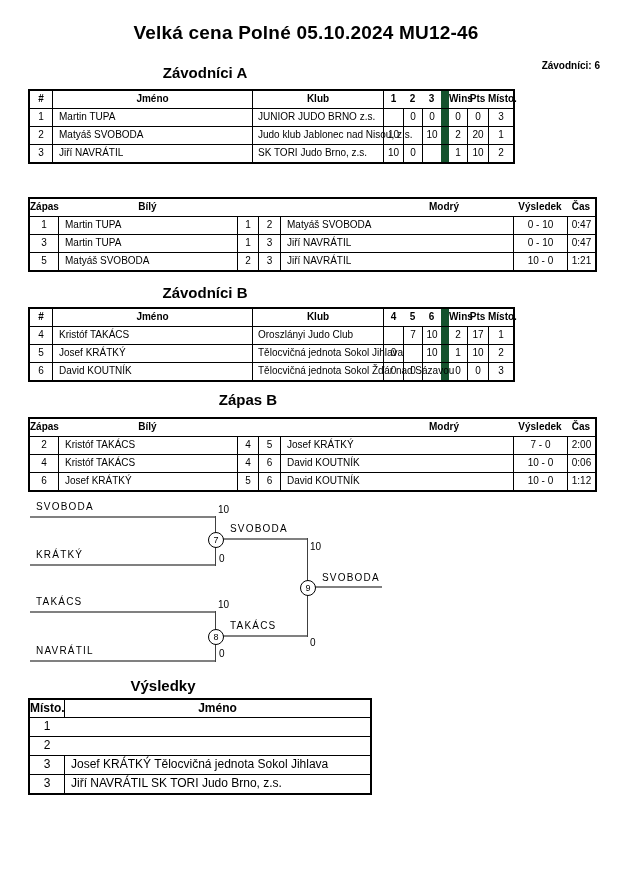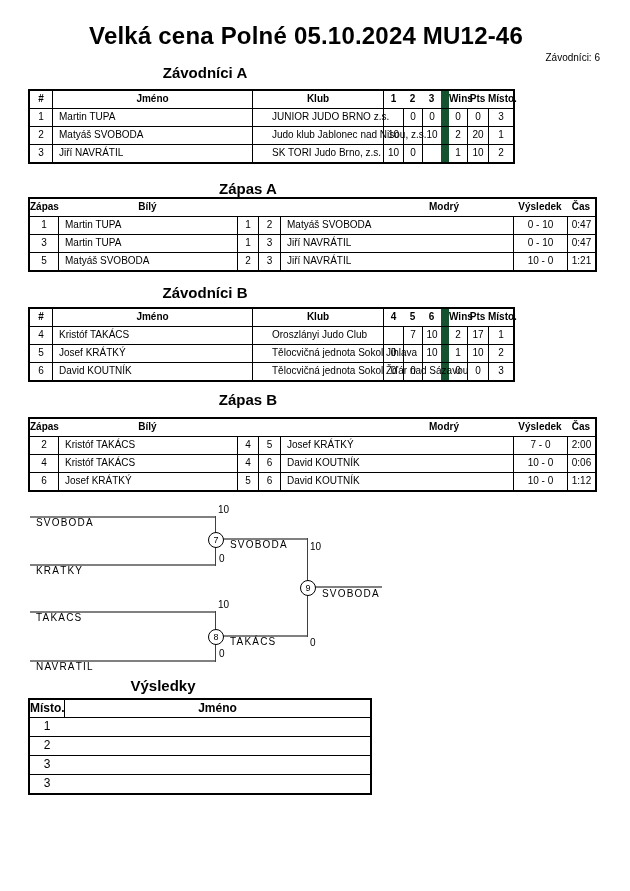--- a/index.html
+++ b/index.html
@@ -1,55 +1,55 @@
 <!DOCTYPE html>
 <html><head>
 <meta charset="utf-8">
 <style>
   html,body{margin:0;padding:0;background:#fff;}
   .page{position:relative;width:630px;height:891px;background:#ffffff;overflow:hidden;
         font-family:"Liberation Sans","DejaVu Sans",sans-serif;color:#000;}
   .abs{position:absolute;}
-  .main-title{top:22px;left:0;width:612px;text-align:center;font-size:24px;font-weight:bold;letter-spacing:.2px;}
-  .competitors{top:52px;right:30px;font-size:10px;font-weight:normal;}
+  .main-title{top:22px;left:0;width:612px;text-align:center;font-size:19px;font-weight:bold;letter-spacing:.2px;}
+  .competitors{top:60px;right:30px;font-size:10px;font-weight:bold;}
   .sec-title{font-size:15px;font-weight:bold;text-align:center;width:200px;}
 
   
   .t{position:absolute;border:2px solid #000;box-sizing:border-box;background:#fff;font-size:10px;}
   .tr{display:flex;height:17px;line-height:16px;}
   .tr + .tr{border-top:1px solid #000;}
   .th{font-weight:bold;}
   .td{box-sizing:border-box;flex:none;white-space:nowrap;overflow:hidden;}
   .th .td{overflow:visible;text-align:center;}
   .bl{border-left:1px solid #000;}
   .bl2{border-left:8px solid #14532d;}
   .c{text-align:center;}
   .nm{padding-left:6px;}
-  .club{padding-left:19px;overflow:visible;}
+  .club{padding-left:5px;overflow:visible;}
   .ov{position:relative;z-index:3;white-space:nowrap;}
 
   
   .p-num{width:22px}.p-name{width:200px}.p-club{width:131px}
   .p-r1{width:20px}.p-r2{width:19px}.p-r3{width:19px}
   .p-wins{width:26px}.p-pts{width:21px}.p-place{width:25px}
 
   
   .z-match{width:28px}.z-white{width:179px}.z-n1{width:21px}.z-n2{width:22px}
   .z-blue{width:233px}.z-res{width:54px}.z-time{width:28px}
   .z-blue-h{padding-left:95px}
 
   
   .rt .tr{height:18px;line-height:17px;font-size:12px;}
   .rt .tr.th{height:17px;font-size:12px;}
   .v-place{width:34px}.v-name{width:306px;padding-left:6px;}
 
   
   .hl{position:absolute;height:2px;background:#808080;}
   .vl{position:absolute;width:1px;background:#404040;}
-  .bk-label{position:absolute;font-size:10px;letter-spacing:1.2px;white-space:nowrap;margin-top:16px;}
+  .bk-label{position:absolute;font-size:10px;letter-spacing:1.2px;white-space:nowrap;}
   .bk-score{position:absolute;font-size:10px;background:transparent;}
   .circle{position:absolute;width:14px;height:14px;border:1px solid #000;border-radius:50%;
           background:#fff;text-align:center;line-height:14px;font-size:9px;z-index:4;}
 </style>
 </head>
 <body>
 
 <div class="page">
 
   <div class="abs main-title">Velká cena Polné 05.10.2024 MU12-46</div>
@@ -96,21 +96,20 @@
       <div class="td p-club club bl"><span class="ov">SK TORI Judo Brno, z.s.</span></div>
       <div class="td c p-r1 bl">10</div>
       <div class="td c p-r2 bl">0</div>
       <div class="td c p-r3 bl"></div>
       <div class="td c p-wins bl2">1</div>
       <div class="td c p-pts bl">10</div>
       <div class="td c p-place bl">2</div>
     </div>
   </div>
 
-  <div class="abs sec-title" style="left:148px;top:180px">Zápas A</div>
   <div class="t" style="left:28px;top:197px;width:569px">
     <div class="tr th">
       <div class="td c z-match">Zápas</div>
       <div class="td c z-white">Bílý</div>
       <div class="td c z-n1"></div>
       <div class="td c z-n2"></div>
       <div class="td c z-blue z-blue-h">Modrý</div>
       <div class="td c z-res">Výsledek</div>
       <div class="td c z-time">Čas</div>
     </div>
@@ -271,19 +270,21 @@
       <div class="td c v-name bl" style="padding-left:0">Jméno</div>
     </div>
     <div class="tr">
       <div class="td c v-place">1</div>
     </div>
     <div class="tr">
       <div class="td c v-place">2</div>
     </div>
     <div class="tr">
       <div class="td c v-place">3</div>
+      <div class="td v-name bl">Josef KRÁTKÝ Tělocvičná jednota Sokol Jihlava</div>
     </div>
     <div class="tr">
       <div class="td c v-place">3</div>
+      <div class="td v-name bl">Jiří NAVRÁTIL SK TORI Judo Brno, z.s.</div>
     </div>
   </div>
 
 </div>
 
 </body></html>

